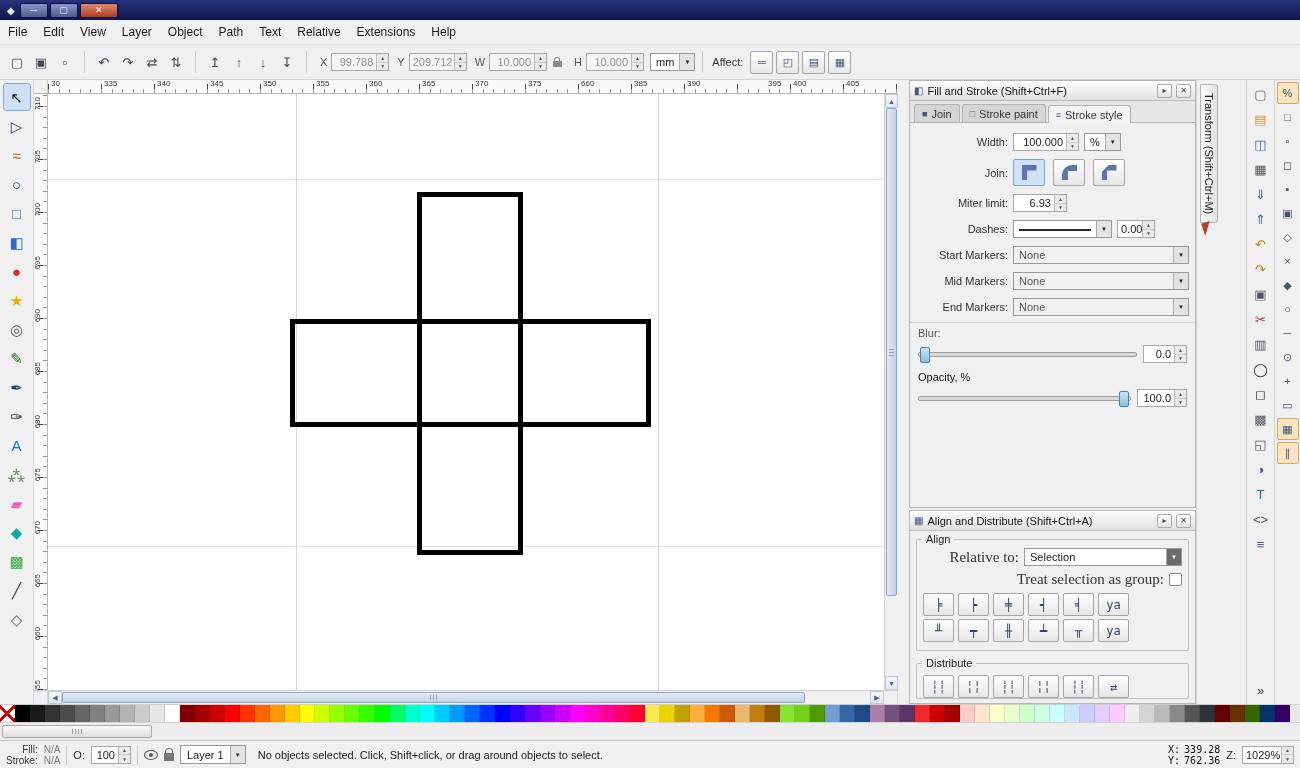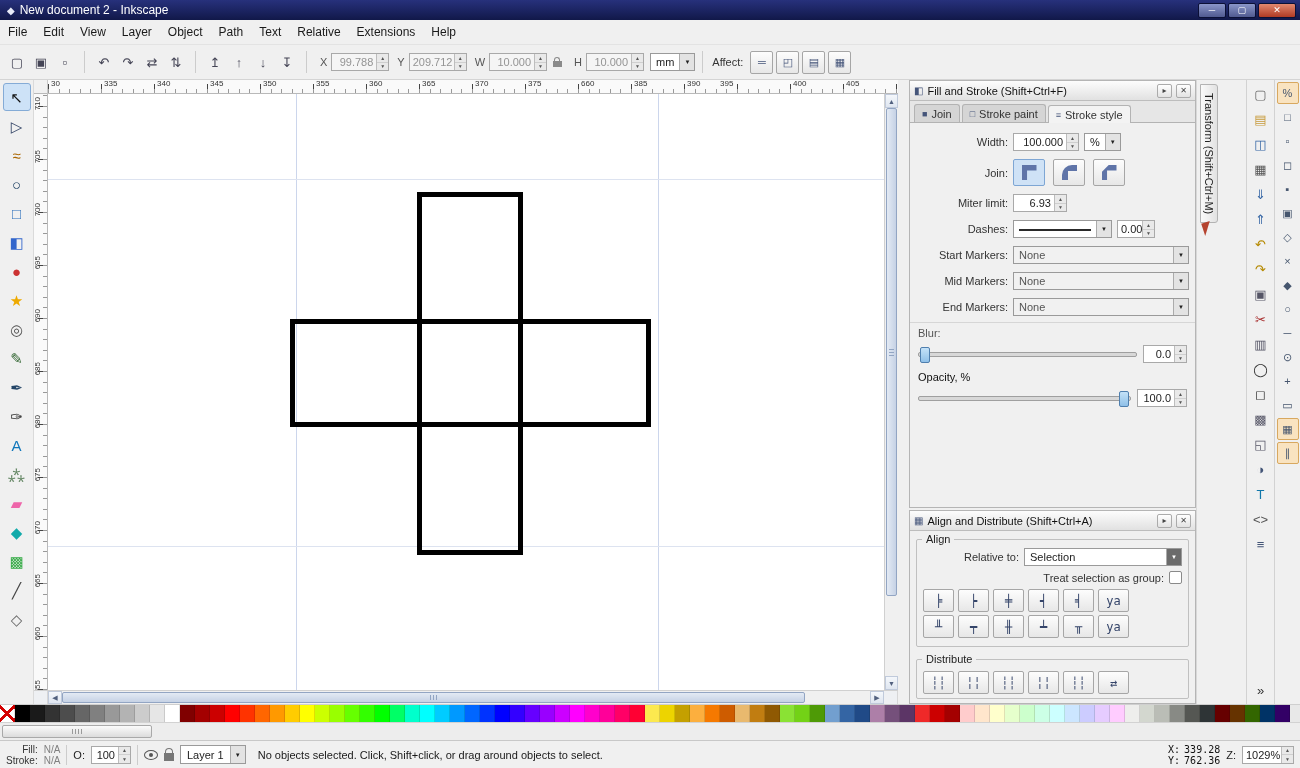--- a/index.html
+++ b/index.html
@@ -105,21 +105,21 @@
   .bo-section{border-top:1px solid #d6d6d6;padding:4px 8px 6px;display:flex;flex-direction:column;gap:2px;}
   .bo-label{font-size:11px;color:#555;}
   .bo-label.dark{color:#111;}
   .slider-row{display:flex;align-items:center;gap:6px;padding:4px 0 6px;}
   .slider{flex:1;height:5px;background:#d8d8d8;border:1px solid #9f9f9f;border-radius:2px;position:relative;}
   .slider-thumb{position:absolute;top:-6px;width:10px;height:16px;background:linear-gradient(#c4e2f8,#8fc0e8);border:1px solid #4f7fae;border-radius:2px;}
 
   .groupbox{border:1px solid #c0c0c0;border-radius:2px;margin:8px 6px 4px;padding:8px 6px 6px;position:relative;}
   .legend{position:absolute;top:-7px;left:5px;background:#f0f0f0;padding:0 4px;font-size:11px;color:#222;}
   .al-row{display:flex;align-items:center;gap:5px;margin-bottom:5px;}
-  .al-label{font-size:11px;color:#333;}
+  .al-label{font-size:15px;color:#333;font-family:Liberation Serif, serif;}
   .al-label.right{flex:1;text-align:right;}
   .checkbox{width:13px;height:13px;border:1px solid #8a8a8a;background:#fff;border-radius:2px;}
   .al-buttons{display:flex;gap:4px;margin:3px 0 2px;}
   .al-btn{width:31px;height:23px;border:1px solid #a6a6a6;border-radius:2px;background:linear-gradient(#fdfdfd,#e7e7e7);display:flex;align-items:center;justify-content:center;font-family:"DejaVu Sans Mono",monospace;font-size:12px;color:#35456a;}
 
   .side-tab-strip{flex:0 0 24px;background:#f0f0f0;border-left:1px solid #d8d8d8;padding-top:4px;display:flex;flex-direction:column;align-items:center;}
   .side-tab{writing-mode:vertical-rl;font-size:11px;color:#222;background:linear-gradient(90deg,#fafafa,#e2e2e2);border:1px solid #b3b3b3;border-radius:0 3px 3px 0;padding:8px 2px;}
   .spacer-col{flex:0 0 26px;background:#f0f0f0;position:relative;}
   .commands-col{flex:0 0 28px;background:#f0f0f0;border-left:1px solid #d2d2d2;display:flex;flex-direction:column;align-items:center;padding:2px 0;gap:1px;}
   .cmd-btn{width:24px;height:24px;display:flex;align-items:center;justify-content:center;border:1px solid transparent;border-radius:2px;font-size:13px;}
@@ -155,21 +155,20 @@
 
   .mouse-cursor{position:absolute;left:1203px;top:222px;width:0;height:0;border-top:13px solid #b5432f;border-right:9px solid transparent;transform:rotate(-18deg);z-index:50;}
 </style>
 </head>
 <body>
 
 <div class="window">
 
   <div class="titlebar">
     <span class="app-icon">◆</span>
-    <span class="title-text">New document 2 - Inkscape</span>
     <span class="win-buttons">
       <span class="win-btn">─</span>
       <span class="win-btn">▢</span>
       <span class="win-btn close">✕</span>
     </span>
   </div>
 
   <div class="menubar" id="menubar">
       <div class="menu-item">File</div>
       <div class="menu-item">Edit</div>
@@ -356,21 +355,21 @@
             <span class="rt-label" style="left:162px">345</span>
             <span class="rt-label" style="left:215px">350</span>
             <span class="rt-label" style="left:268px">355</span>
             <span class="rt-label" style="left:321px">360</span>
             <span class="rt-label" style="left:374px">365</span>
             <span class="rt-label" style="left:427px">370</span>
             <span class="rt-label" style="left:480px">375</span>
             <span class="rt-label" style="left:533px">660</span>
             <span class="rt-label" style="left:586px">385</span>
             <span class="rt-label" style="left:639px">390</span>
-            <span class="rt-label" style="left:672px">395</span>
+            <span class="rt-label" style="left:720px">395</span>
             <span class="rt-label" style="left:745px">400</span>
             <span class="rt-label" style="left:798px">405</span>
           </div>
       </div>
       <div class="canvas-row">
         <div class="ruler-left" id="ruler-left">
             <span class="rl-label" style="top:3px">710</span>
             <span class="rl-label" style="top:56px">705</span>
             <span class="rl-label" style="top:109px">700</span>
             <span class="rl-label" style="top:162px">695</span>

